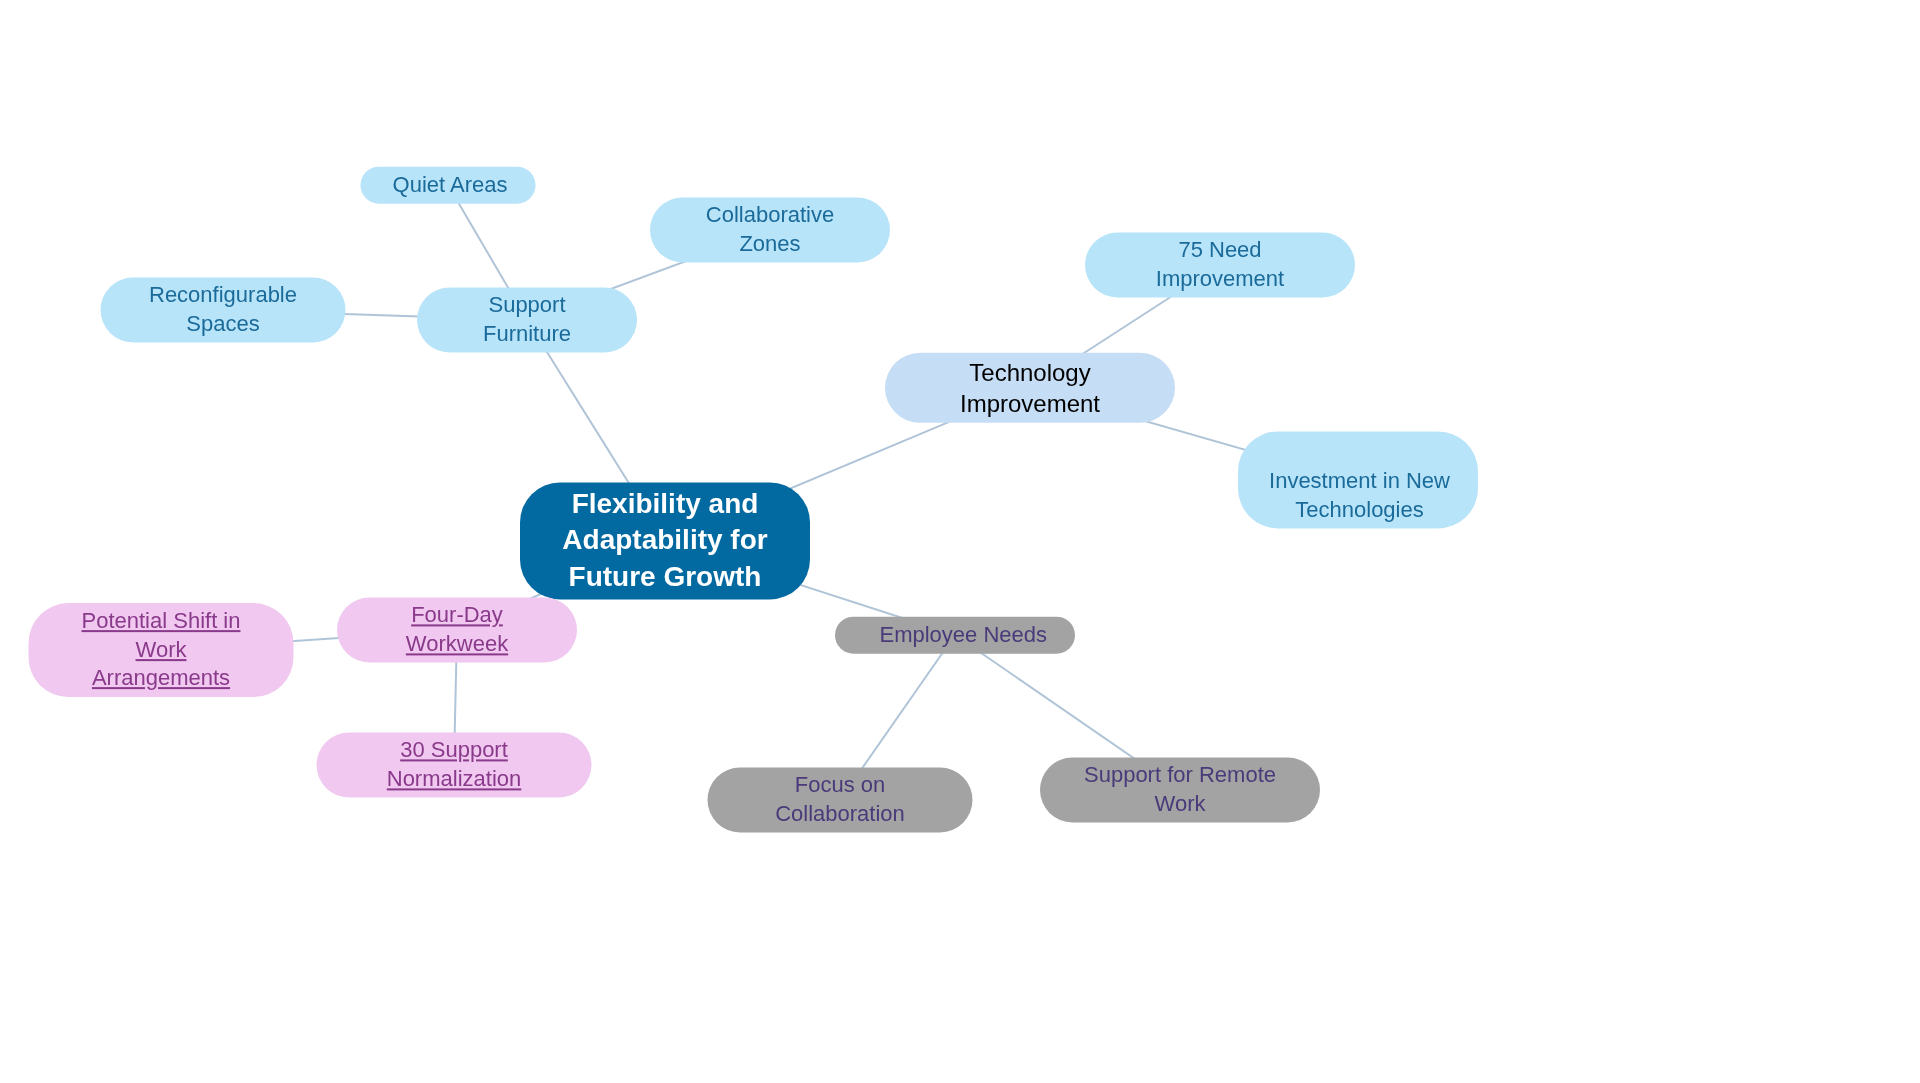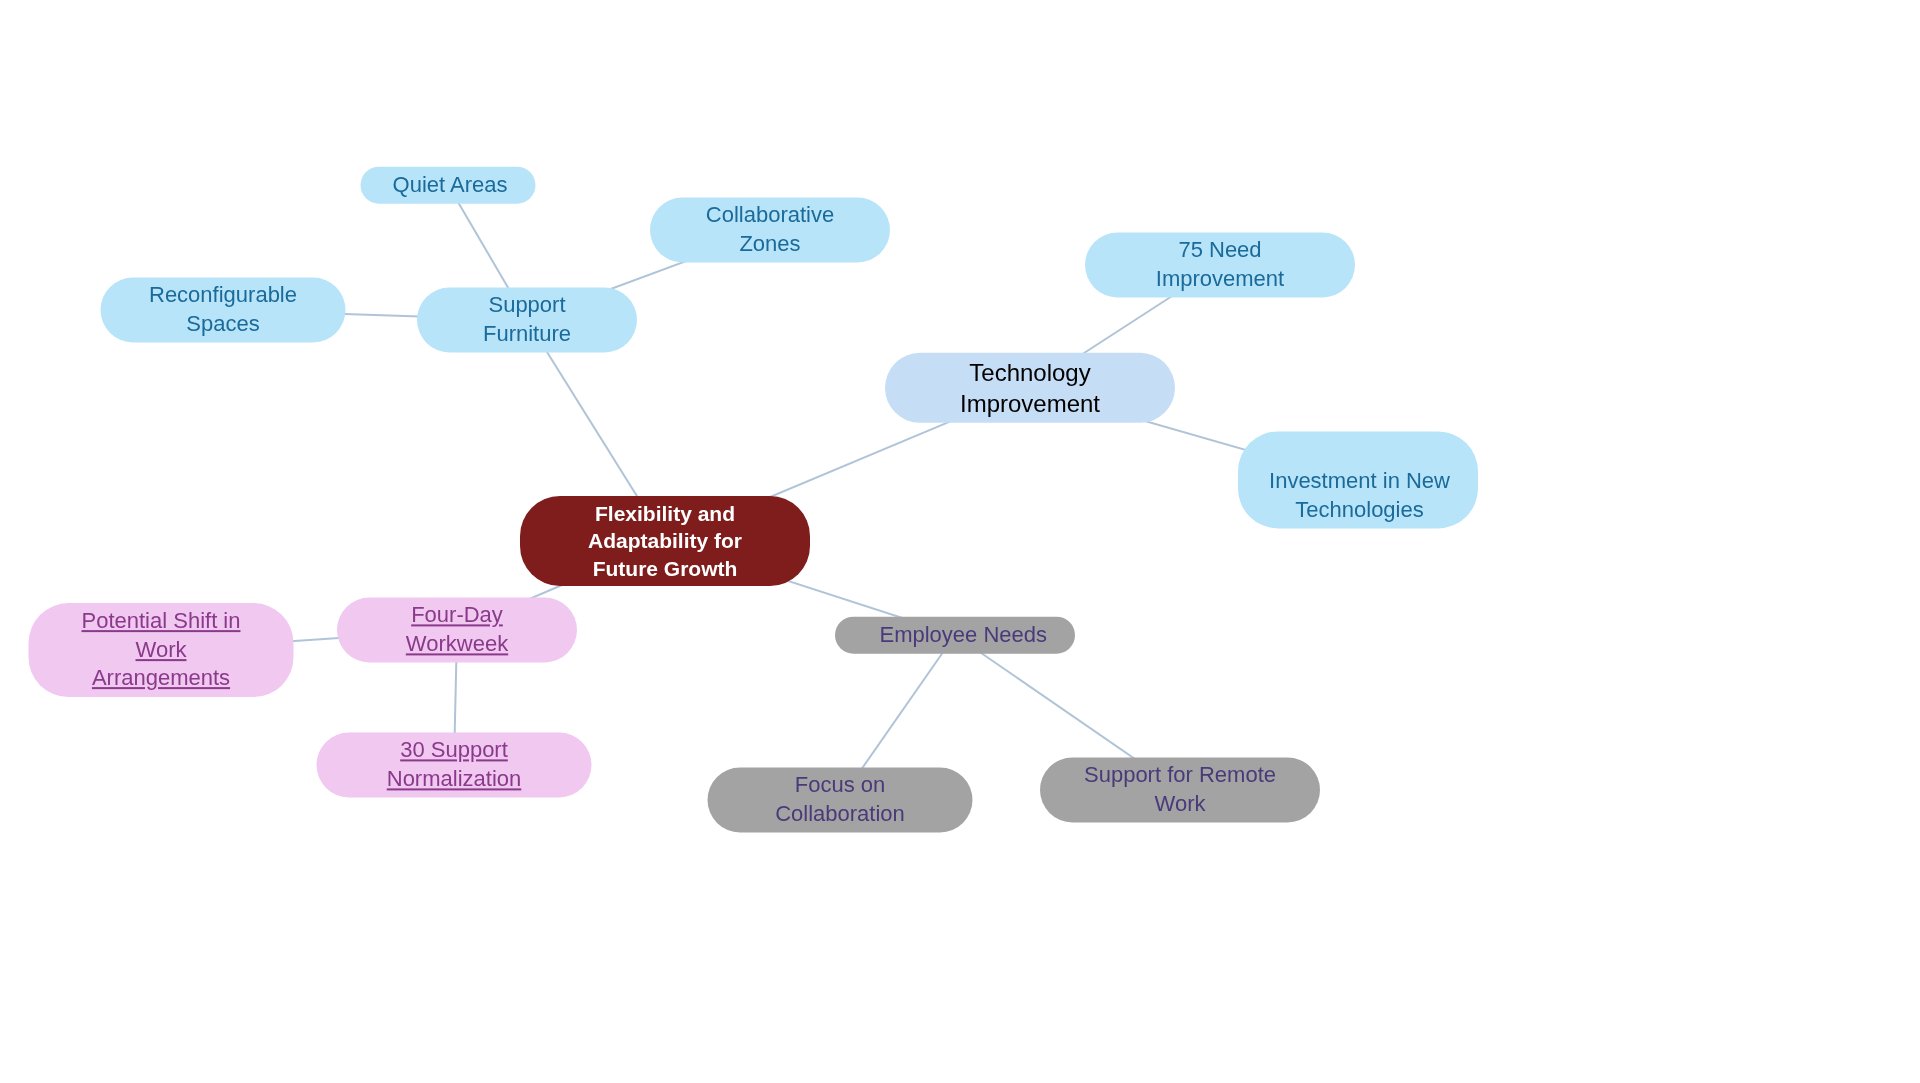--- a/index.html
+++ b/index.html
@@ -25,23 +25,23 @@
       align-items: center;
       justify-content: flex-end;
       text-align: center;
       padding: 4px 28px;
       font-size: 22px;
       font-weight: 500;
       line-height: 1.3;
       transform: translate(-50%, -50%);
     }
     .node-center {
-      background: #7f1d1d;
+      background: #0369a1;
       color: #ffffff;
-      font-size: 21px;
+      font-size: 28px;
       font-weight: 600;
       width: 280px;
       min-height: 90px;
     }
     .node-blue {
       background: #b8e4f9;
       color: #1a6a9a;
       border: none;
     }
     .node-blue-mid {

